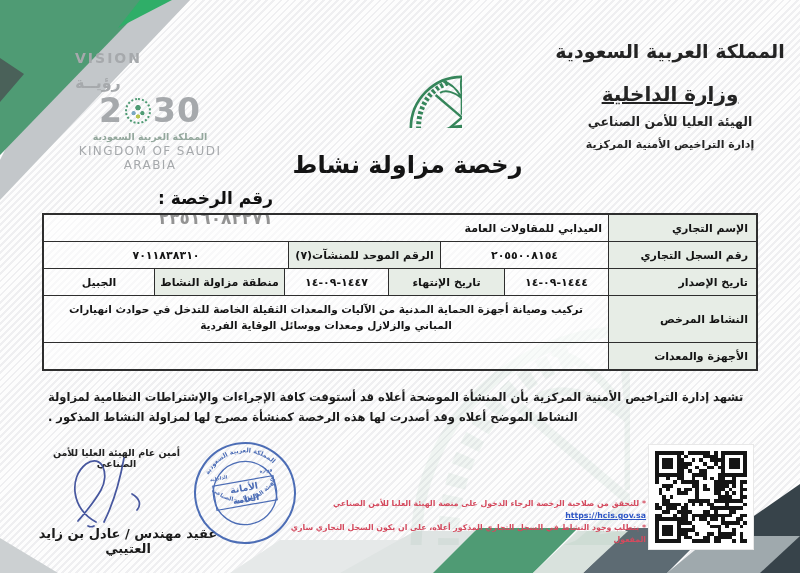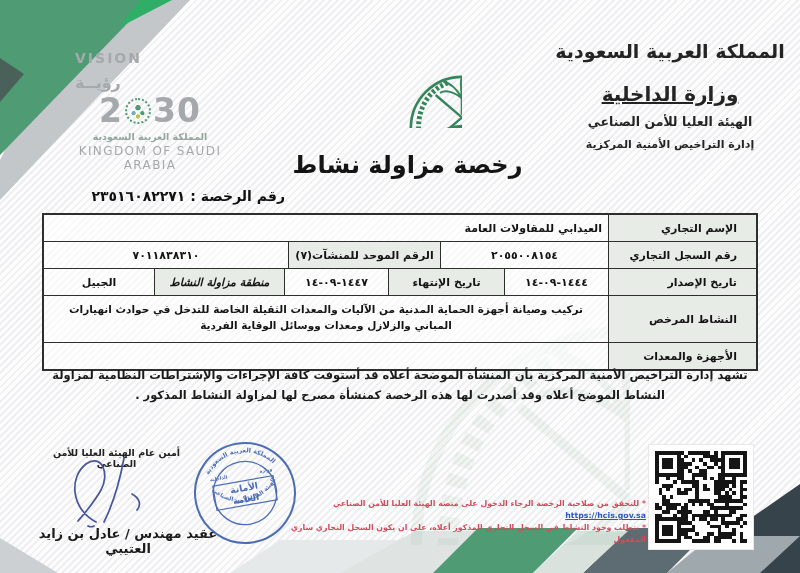--- a/index.html
+++ b/index.html
@@ -41,40 +41,40 @@
 
   .emblem{left:352px;top:18px;width:110px;height:110px;color:#35855a;}
   .title{left:270px;top:128px;width:275px;text-align:center;font-size:24px;font-weight:bold;color:#141414;margin-top:23px;}
 
   .ministry{left:550px;top:40px;width:240px;text-align:center;color:#242424;direction:rtl;}
   .m1{font-size:19px;font-weight:bold;}
   .m2{font-size:20px;font-weight:bold;margin-top:20px;text-decoration:underline;}
   .m3{font-size:12.5px;font-weight:bold;margin-top:8px;}
   .m4{font-size:11px;font-weight:bold;margin-top:9px;}
 
-  .license-no{left:55px;top:188px;width:230px;direction:rtl;font-size:14px;font-weight:bold;color:#111;}
+  .license-no{left:43px;top:188px;width:230px;direction:rtl;font-size:17px;font-weight:bold;color:#111;}
 
   .table{position:absolute;left:42px;top:213px;width:716px;direction:rtl;border:2px solid #2e2e2e;
          font-size:11px;font-weight:bold;color:#141414;box-sizing:border-box;}
   .trow{display:flex;border-bottom:1px solid #2e2e2e;min-height:26px;align-items:stretch;}
   .trow:last-child{border-bottom:none;}
   .trow>*:not(:last-child){border-left:1px solid #2e2e2e;}
-  .tl{flex:0 0 148px;background:#e7ede6;display:flex;align-items:center;padding:2px 19px;box-sizing:border-box;}
+  .tl{flex:0 0 148px;background:#e7ede6;display:flex;align-items:center;padding:2px 8px;box-sizing:border-box;}
   .tl2{background:#e7ede6;display:flex;align-items:center;justify-content:center;padding:2px 4px;box-sizing:border-box;}
   .tv{flex:1;display:flex;align-items:center;justify-content:center;padding:2px 6px;background:rgba(255,255,255,.55);box-sizing:border-box;}
   .tv.start{justify-content:flex-start;}
   .w-cr{flex:0 0 168px;}
   .w-ul{flex:0 0 152px;}
   .w-d{flex:0 0 104px;align-items:center;}
   .w-el{flex:0 0 116px;}
-  .w-rl{flex:0 0 130px;font-style:italic;}
+  .w-rl{flex:0 0 130px;}
   .tv-act{flex:1;background:rgba(255,255,255,.55);text-align:center;line-height:1.55;padding:5px 22px;font-size:10.5px;}
   .ltr{direction:ltr;unicode-bidi:isolate;}
 
-  .attest{left:48px;top:366px;width:704px;direction:rtl;text-align:center;font-size:11.5px;font-weight:bold;line-height:1.7;color:#1a1a1a;}
+  .attest{left:48px;top:388px;width:704px;direction:rtl;text-align:left;font-size:11.5px;font-weight:bold;line-height:1.7;color:#1a1a1a;}
 
   .sig-title{left:34px;top:447px;width:165px;text-align:center;font-size:9.5px;font-weight:bold;direction:rtl;color:#222;}
   .sig-svg{left:58px;top:452px;width:120px;height:80px;color:#47579f;}
   .sig-name{left:28px;top:526px;width:200px;text-align:center;font-size:13px;font-weight:bold;direction:rtl;color:#1b1b1b;}
 
   .stamp{left:192px;top:440px;width:106px;height:106px;color:#3f62b0;transform:rotate(-10deg);opacity:.92;}
 
   .footnotes{left:290px;top:498px;width:356px;direction:rtl;text-align:right;font-size:7.8px;font-weight:bold;color:#d44a5e;line-height:1.55;}
   .footnotes a{color:#2e56c5;text-decoration:underline;text-align:right;}
 

